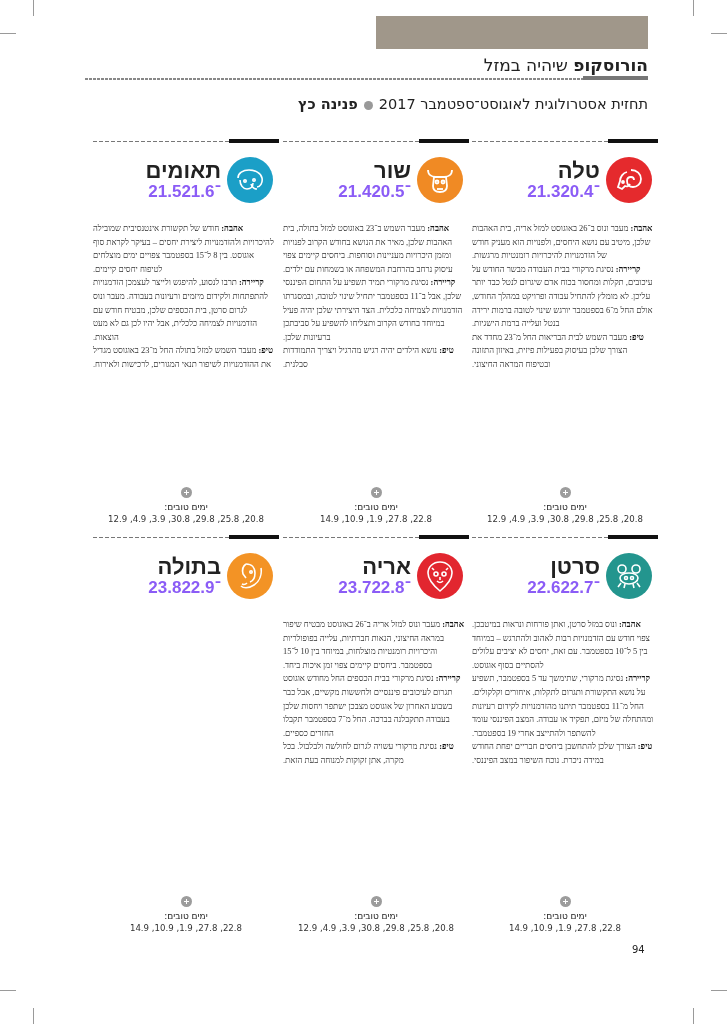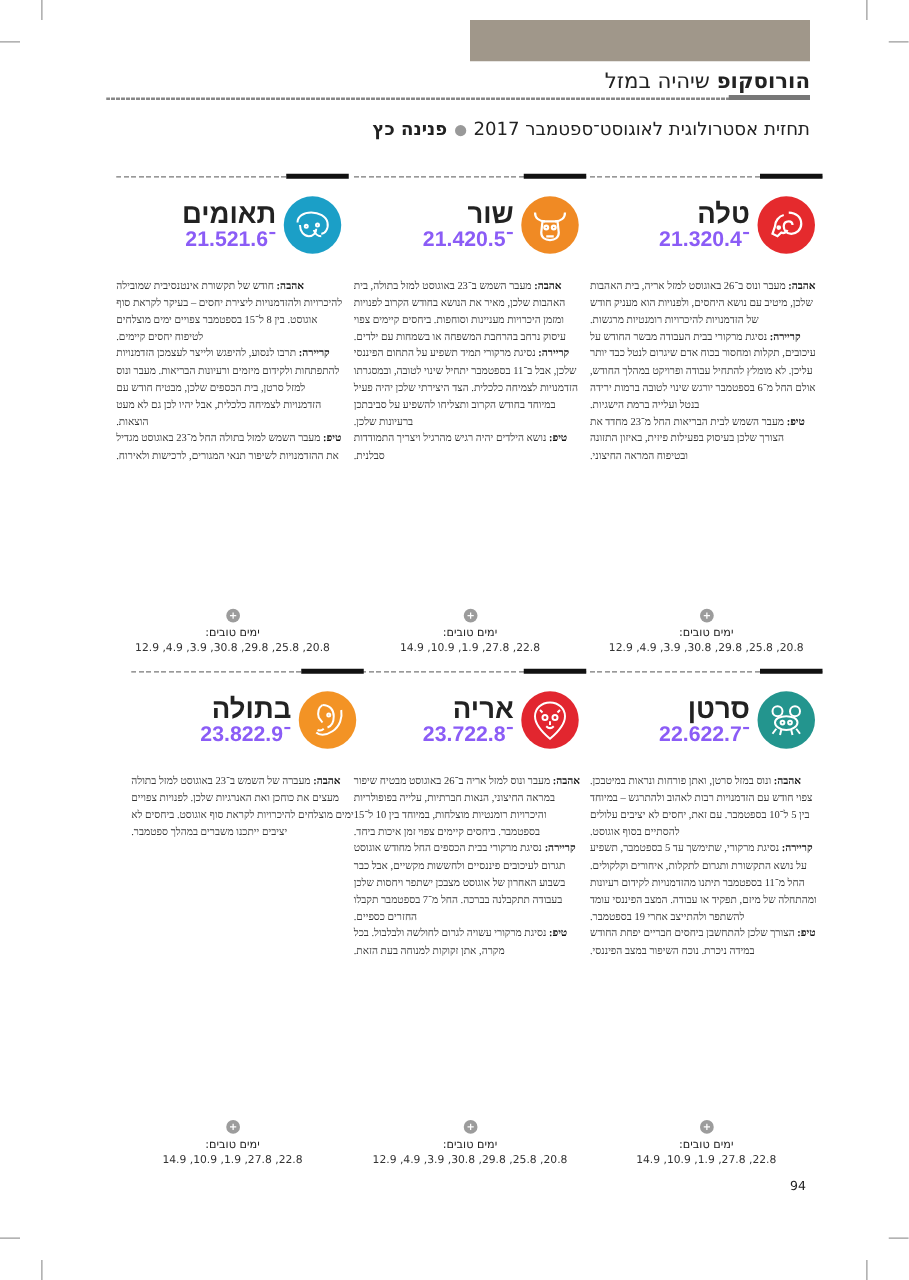--- a/index.html
+++ b/index.html
@@ -134,21 +134,21 @@
           <path d="M19 22c1 3 3 5 6 5"></path>
         </svg>
     </div>
     <div class="names">
       <div class="name">תאומים</div>
       <div class="dates">21.5־21.6</div>
     </div>
   </div>
   <div class="body">
     <p><span class="lbl">אהבה:</span> <span>חודש של תקשורת אינטנסיבית שמובילה להיכרויות ולהזדמנויות ליצירת יחסים – בעיקר לקראת סוף אוגוסט. בין 8 ל־15 בספטמבר צפויים ימים מוצלחים לטיפוח יחסים קיימים.</span></p>
-    <p><span class="lbl">קריירה:</span> <span>תרבו לנסוע, להיפגש ולייצר לעצמכן הזדמנויות להתפתחות ולקידום מיזמים ורעיונות הבריאות. מעבר ונוס למזל סרטן, בית הכספים שלכן, מבטיח חודש עם הזדמנויות לצמיחה כלכלית, אבל יהיו לכן גם לא מעט הוצאות.</span></p>
+    <p><span class="lbl">קריירה:</span> <span>תרבו לנסוע, להיפגש ולייצר לעצמכן הזדמנויות להתפתחות ולקידום מיזמים ורעיונות בעבודה. מעבר ונוס לגרום סרטן, בית הכספים שלכן, מבטיח חודש עם הזדמנויות לצמיחה כלכלית, אבל יהיו לכן גם לא מעט הוצאות.</span></p>
     <p><span class="lbl">טיפ:</span> <span>מעבר השמש למזל בתולה החל מ־23 באוגוסט מגדיל את ההזדמנויות לשיפור תנאי המגורים, לרכישות ולאירוח.</span></p>
   </div>
 </div>
 <div class="good" style="left:93px;top:487px;">
   <div class="plus"></div>
   <div class="lbl">ימים טובים:</div>
   <div class="days">20.8, 25.8, 29.8, 30.8, 3.9, 4.9, 12.9</div>
 </div>
 
 <div class="sign" style="left:472px;top:535px;">
@@ -203,39 +203,38 @@
     <p><span class="lbl">קריירה:</span> <span>נסיגת מרקורי בבית הכספים החל מחודש אוגוסט תגרום לעיכובים פיננסיים ולחששות מקשיים, אבל כבר בשבוע האחרון של אוגוסט מצבכן ישתפר ויחסות שלכן בעבודה תתקבלנה בברכה. החל מ־7 בספטמבר תקבלו החזרים כספיים.</span></p>
     <p><span class="lbl">טיפ:</span> <span>נסיגת מרקורי עשויה לגרום לחולשה ולבלבול. בכל מקרה, אתן זקוקות למנוחה בעת הזאת.</span></p>
   </div>
 </div>
 <div class="good" style="left:283px;top:896px;">
   <div class="plus"></div>
   <div class="lbl">ימים טובים:</div>
   <div class="days">20.8, 25.8, 29.8, 30.8, 3.9, 4.9, 12.9</div>
 </div>
 
-<div class="sign" style="left:105px;top:535px;">
+<div class="sign" style="left:93px;top:535px;">
   <div class="rule"></div>
   <div class="head">
     <div class="icon" style="background:#f39325;">
       <svg viewBox="0 0 36 36" fill="none" stroke="#fff" stroke-width="1.6">
           <path d="M14 6c6 0 9 4 9 9s-2 8-5 9"></path>
           <path d="M14 6c-3 2-4 6-3 10l3 4"></path>
           <circle cx="19" cy="14" r="1.2"></circle>
           <path d="M29 10c1 6-1 13-7 17s-11 3-13 1"></path>
           <path d="M10 26c2 1 4 0 5-1"></path>
         </svg>
     </div>
     <div class="names">
       <div class="name">בתולה</div>
       <div class="dates">23.8־22.9</div>
     </div>
   </div>
   <div class="body">
-    <p><span class="lbl">אהבה:</span> <span>מעברה של השמש ב־23 באוגוסט למזל בתולה מעצים את כוחכן ואת האנרגיות שלכן. לפנויות צפויים ימים מוצלחים להיכרויות לקראת סוף אוגוסט. ביחסים לא יציבים ייתכנו משברים במהלך ספטמבר.</span></p>
   </div>
 </div>
 <div class="good" style="left:93px;top:896px;">
   <div class="plus"></div>
   <div class="lbl">ימים טובים:</div>
   <div class="days">22.8, 27.8, 1.9, 10.9, 14.9</div>
 </div>
 
 <div class="page-num">94</div>
 

